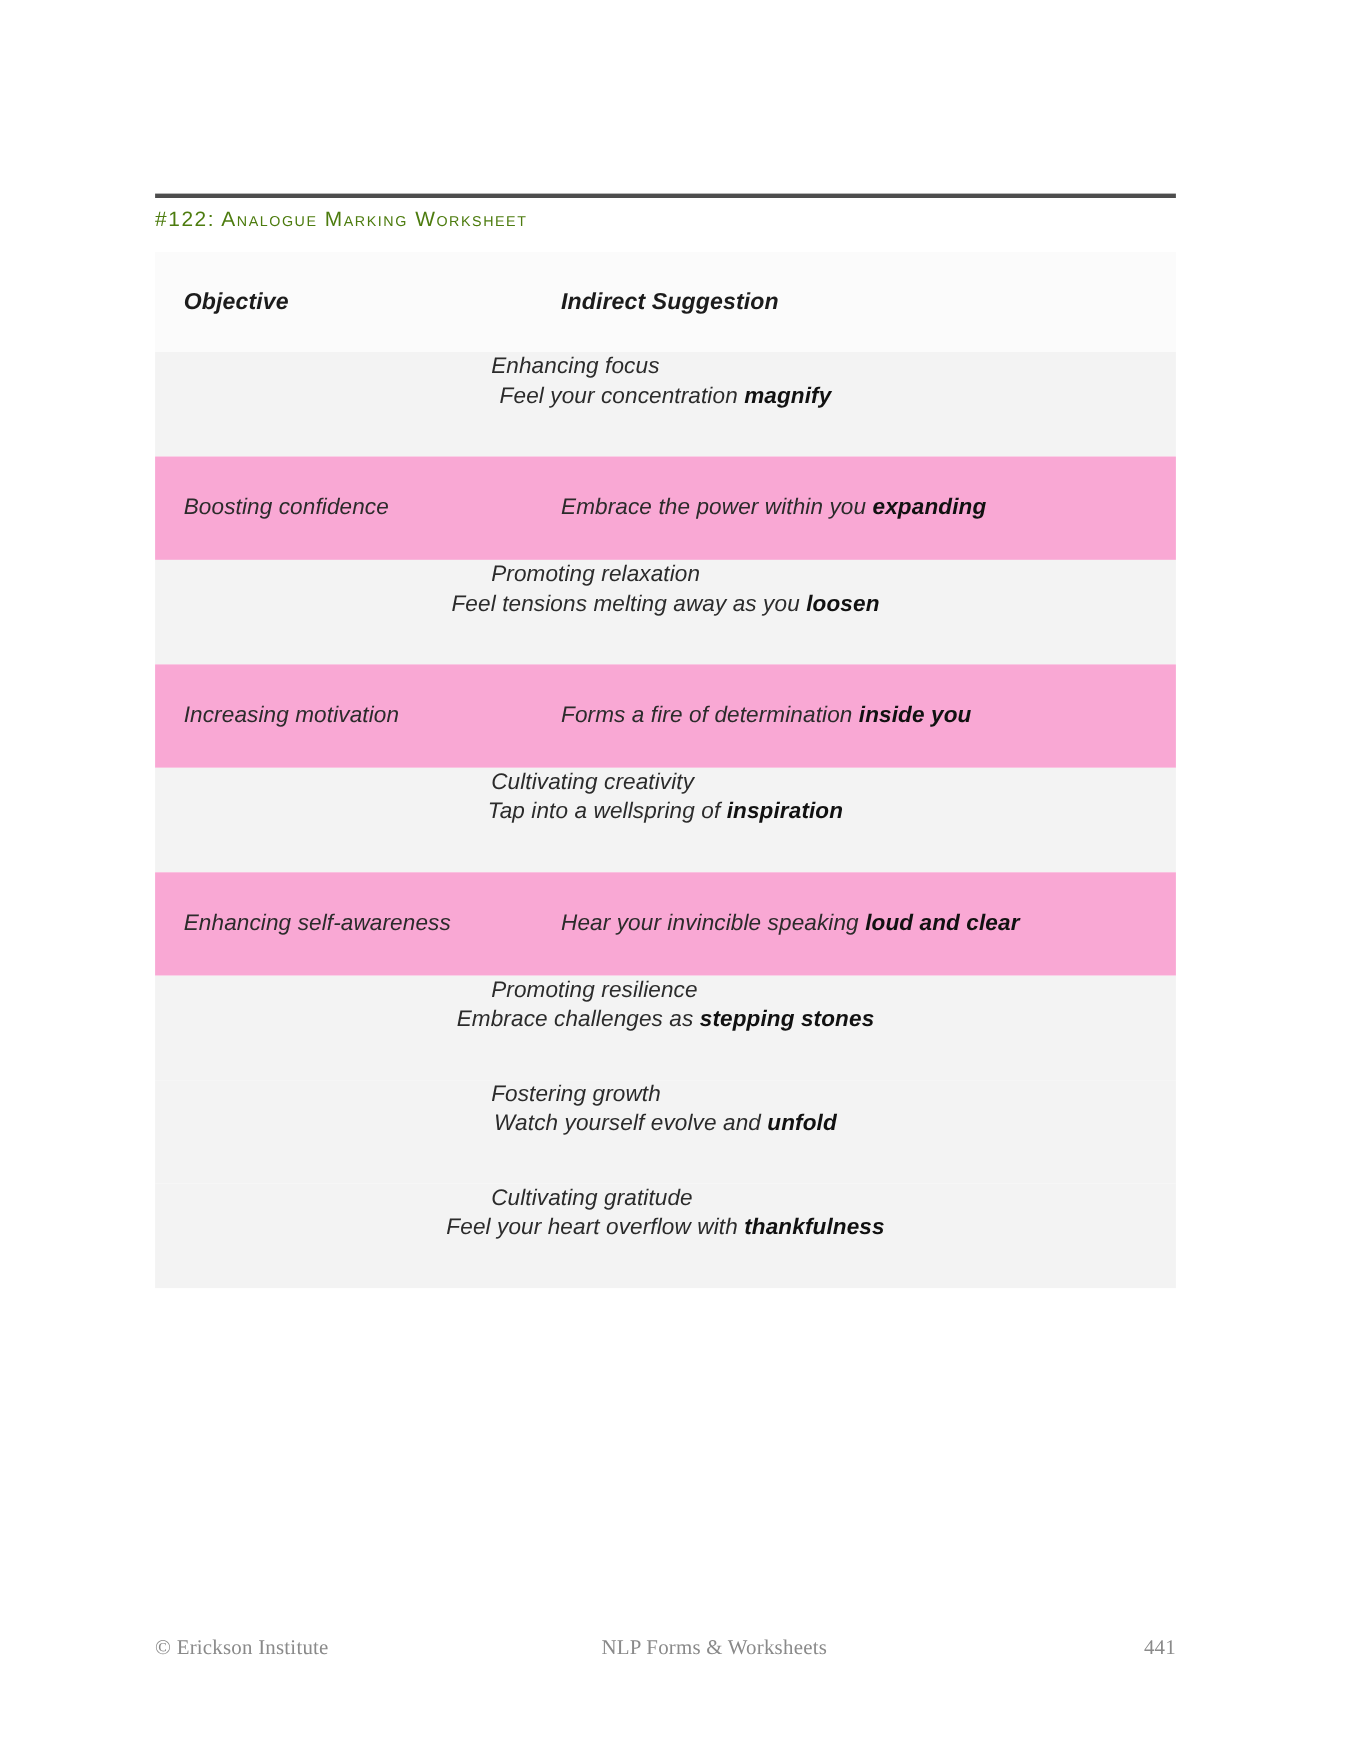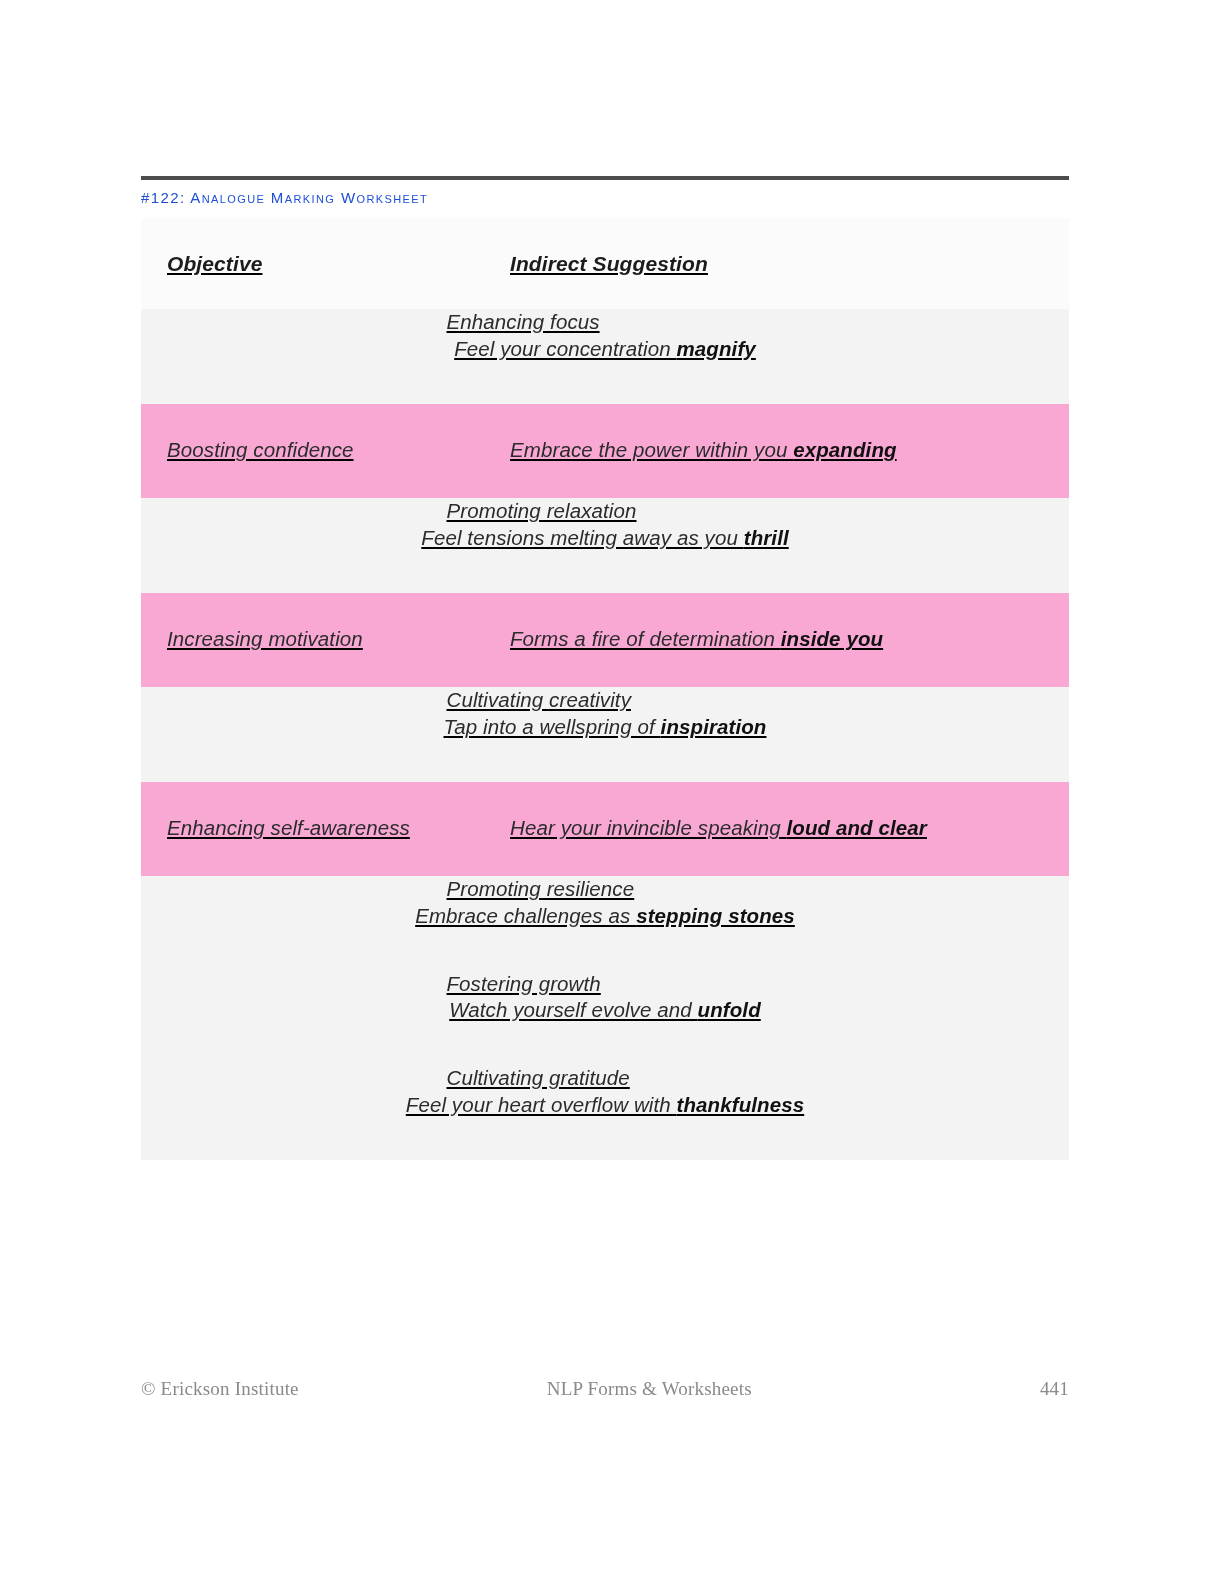--- a/index.html
+++ b/index.html
@@ -28,36 +28,35 @@
     width: 928px;
   }
   .top-rule {
     width: 100%;
     height: 4px;
     background: #4d4d4d;
   }
   .sheet-title {
     margin-top: 9px;
     font-family: "Liberation Sans", sans-serif;
-    font-size: 15px;
+    font-size: 19px;
     font-weight: 400;
-    color: #1d4ed8;
+    color: #4d7c0f;
     font-variant: small-caps;
     letter-spacing: 1.4px;
     white-space: nowrap;
   }
 
   
   .table {
     position: absolute;
     left: 141px;
-    top: 218px;
+    top: 229px;
     width: 928px;
     border-collapse: collapse;
-    text-decoration: underline;
   }
   .trow {
     display: flex;
     align-items: center;
     width: 100%;
     box-sizing: border-box;
   }
   .trow.header-row {
     height: 91px;
     background: #fbfbfb;
@@ -104,21 +103,21 @@
   .data-row .cell b,
   .data-row .cell strong {
     font-weight: 700;
     color: #111111;
   }
 
   
   .footer {
     position: absolute;
     left: 141px;
-    top: 1378px;
+    top: 1488px;
     width: 928px;
     display: flex;
     align-items: baseline;
     color: #8a8a8a;
     font-family: "Liberation Serif", serif;
     font-size: 19px;
     letter-spacing: 0.2px;
   }
   .footer-left { flex: 0 0 auto; }
   .footer-center {
@@ -152,21 +151,21 @@
         <div class="trow data-row banded">
           <div class="cell col-objective">Enhancing focus</div>
           <div class="cell col-suggestion"><span>Feel your concentration </span><b>magnify</b><span></span></div>
         </div>
         <div class="trow data-row">
           <div class="cell col-objective">Boosting confidence</div>
           <div class="cell col-suggestion"><span>Embrace the power within you </span><b>expanding</b><span></span></div>
         </div>
         <div class="trow data-row banded">
           <div class="cell col-objective">Promoting relaxation</div>
-          <div class="cell col-suggestion"><span>Feel tensions melting away as you </span><b>thrill</b><span></span></div>
+          <div class="cell col-suggestion"><span>Feel tensions melting away as you </span><b>loosen</b><span></span></div>
         </div>
         <div class="trow data-row">
           <div class="cell col-objective">Increasing motivation</div>
           <div class="cell col-suggestion"><span>Forms a fire of determination </span><b>inside you</b><span></span></div>
         </div>
         <div class="trow data-row banded">
           <div class="cell col-objective">Cultivating creativity</div>
           <div class="cell col-suggestion"><span>Tap into a wellspring of </span><b>inspiration</b><span></span></div>
         </div>
         <div class="trow data-row">

